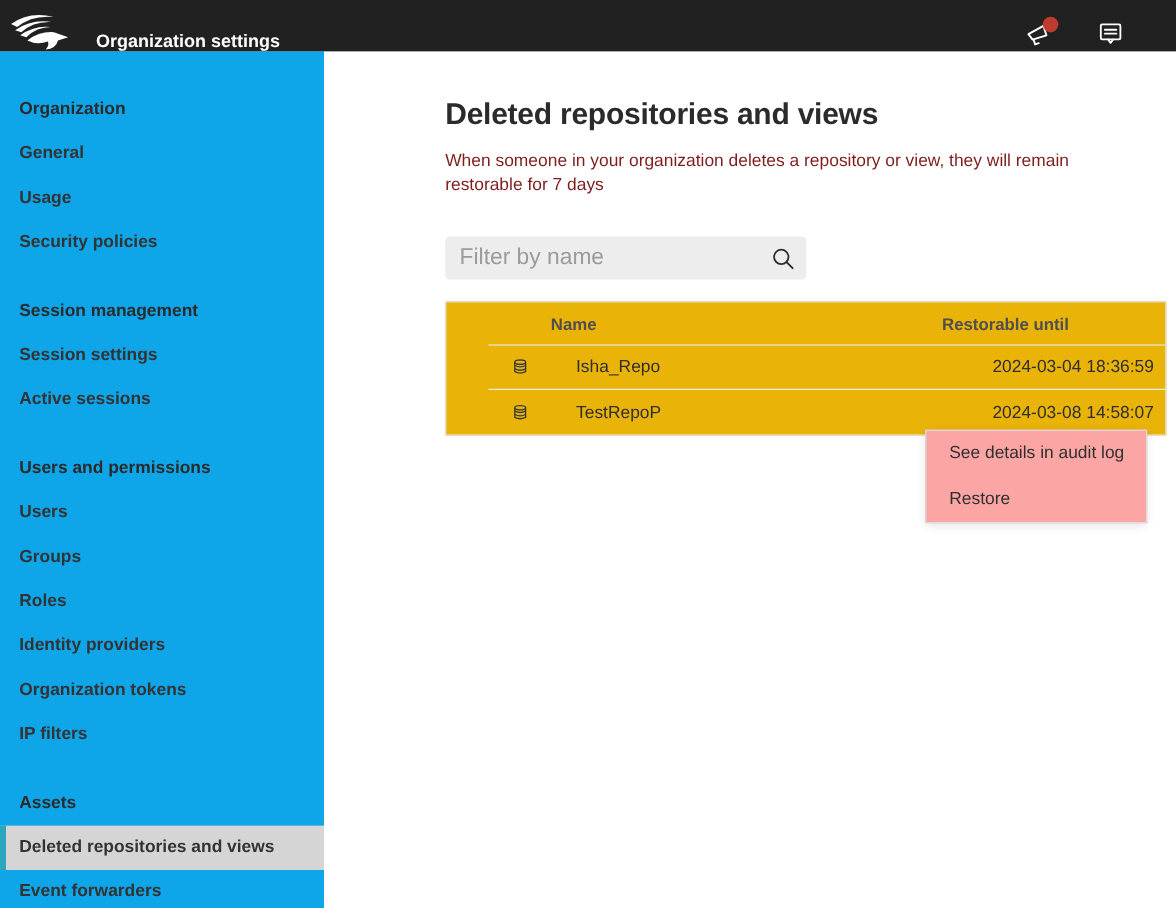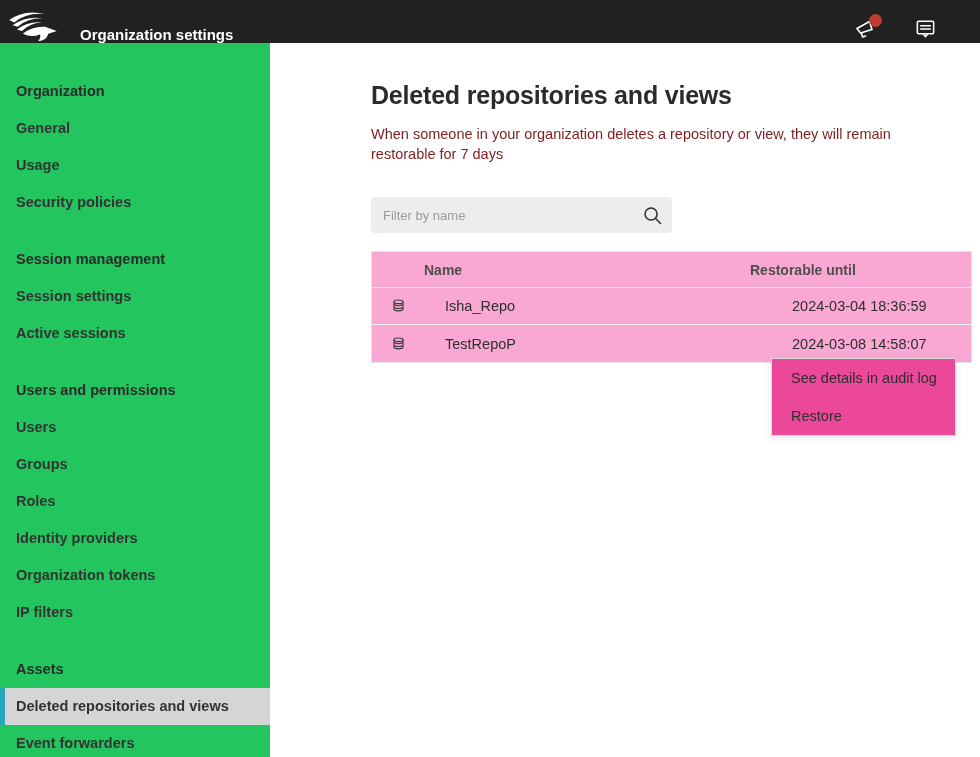--- a/index.html
+++ b/index.html
@@ -16,21 +16,21 @@
   }
   .logo-wrap { width:66px; display:flex; justify-content:center; align-items:center; }
   .topbar-title { color:#ffffff; font-size:15px; font-weight:700; margin-left:14px; }
   .topbar-right { margin-left:auto; display:flex; align-items:center; gap:34px; margin-right:42px; }
   .topbar-iconbtn { position:relative; width:26px; height:26px; display:flex; align-items:center; justify-content:center; cursor:pointer; }
   .badge-dot { position:absolute; top:-3px; right:-4px; width:13px; height:13px; border-radius:50%; }
 
   
   .sidebar {
     position:absolute; top:43px; left:0; bottom:0; width:277px;
-    background:#22c55e; padding-top:38px;
+    background:#0ea5e9; padding-top:38px;
   }
   .nav-group + .nav-group { margin-top:28px; }
   .nav-group-header {
     font-size:14.5px; font-weight:700; color:#2b2b2b;
     padding:0 16px; line-height:20px; margin-bottom:9px;
   }
   .nav-item {
     height:37px; line-height:37px; padding-left:16px;
     font-size:14.5px; color:#333333; cursor:pointer; position:relative;font-weight:bold;
   }
@@ -46,47 +46,47 @@
   }
   .page-title { margin:0; font-size:25px; font-weight:700; color:#2b2b2b; letter-spacing:-0.2px; }
   .page-desc { margin:14px 0 0; font-size:14.5px; line-height:20px; color:#7f1d1d; max-width:545px; }
 
   .filter-box {
     margin-top:33px; width:301px; height:36px; background:#ededed;
     border-radius:4px; position:relative; display:flex; align-items:center;
   }
   .filter-input {
     border:none; outline:none; background:transparent; width:100%;
-    padding:0 40px 0 12px; font-size:13px; font-family:inherit; color:#be185d;
+    padding:0 40px 0 12px; font-size:19px; font-family:inherit; color:#be185d;
   }
   .filter-input::placeholder { color:#9b9b9b; }
   .filter-search { position:absolute; right:9px; top:8px; }
 
   .table-wrap { margin-top:18px; width:601px; position:relative; }
-  .table { border:1px solid #e4e4e4; background:#f9a8d4; }
+  .table { border:1px solid #e4e4e4; background:#eab308;padding-left:35px; }
   .trow {
     display:grid; grid-template-columns:52px 326px 167px 56px;
     align-items:center; height:37px;
   }
   .trow.thead { height:36px; border-bottom:1px solid #e4e4e4; }
   .trow.thead .th { font-size:14px; font-weight:700; color:#4f4f4f; }
   .trow.tbody-row { border-bottom:1px solid #ededed;gap:21px; }
   .trow.tbody-row:last-child { border-bottom:none; }
   .cell-icon { display:flex; justify-content:center; align-items:center; }
   .cell-name, .cell-date { font-size:14.5px; color:#2f2f2f; }
   .cell-actions { display:flex; justify-content:center; align-items:center; }
   .kebab-btn {
     width:24px; height:26px; display:flex; align-items:center; justify-content:center;
     cursor:pointer; border-radius:7px; border:1.5px solid transparent;
   }
   .kebab-btn.active { background:#c6e9ee; border-color:#2c9fb2; }
 
   .context-menu {
     position:absolute; top:107px; left:400px; width:185px;
-    background:#ec4899; border:1px solid #dddddd;
+    background:#fca5a5; border:1px solid #dddddd;
     box-shadow:0 2px 8px rgba(0,0,0,0.10); z-index:10;
   }
   .menu-item {
     height:38px; line-height:38px; padding-left:19px;
     font-size:14.5px; color:#2f2f2f; cursor:pointer; white-space:nowrap;
   }
 </style>
 </head>
 <body>
 

